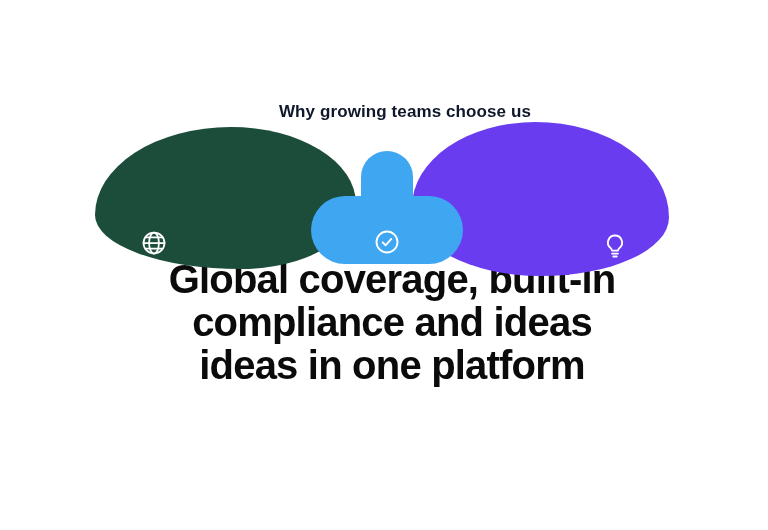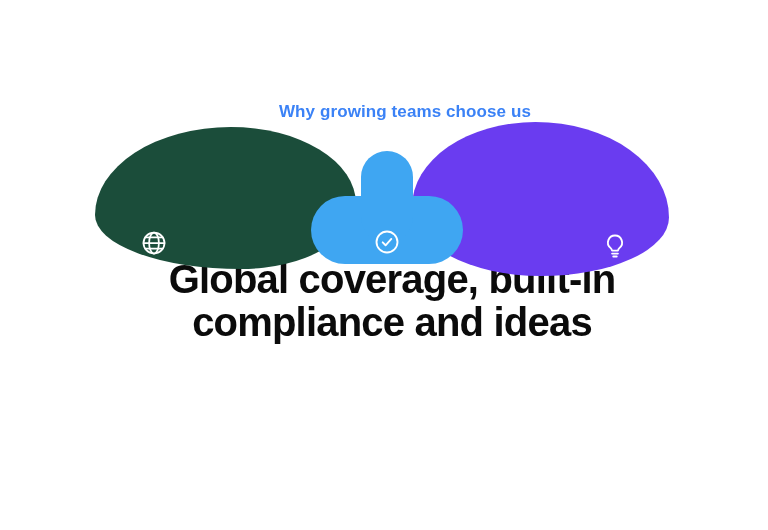--- a/index.html
+++ b/index.html
@@ -16,21 +16,21 @@
 
   .eyebrow {
     position: absolute;
     top: 102px;
     left: 405px;
     transform: translateX(-50%);
     white-space: nowrap;
     font-size: 17px;
     font-weight: 600;
     letter-spacing: 0.1px;
-    color: #3b82f6;
+    color: #0f172a;
   }
 
   .blob {
     position: absolute;
   }
   .blob-green {
     left: 95px; top: 127px;
     width: 261px; height: 142px;
     border-radius: 52% 48% 44% 56% / 62% 54% 46% 38%;
     z-index: 1;
@@ -113,15 +113,16 @@
       <svg viewBox="0 0 24 24" fill="none" stroke="#ffffff" stroke-width="1.6" stroke-linecap="round" stroke-linejoin="round">
         <path d="M12 3a6 6 0 0 0-3.9 10.6c.8.7 1.2 1.5 1.4 2.4h5c.2-.9.6-1.7 1.4-2.4A6 6 0 0 0 12 3z"></path>
         <path d="M9.5 18.5h5M10.5 21h3"></path>
       </svg>
     </span>
   </div>
 
   <h1 class="headline">
     <span>Global coverage, built-in</span>
     <span>compliance and ideas</span>
+    <span>ideas in one platform</span>
   </h1>
 
 </div>
 
 </body></html>

